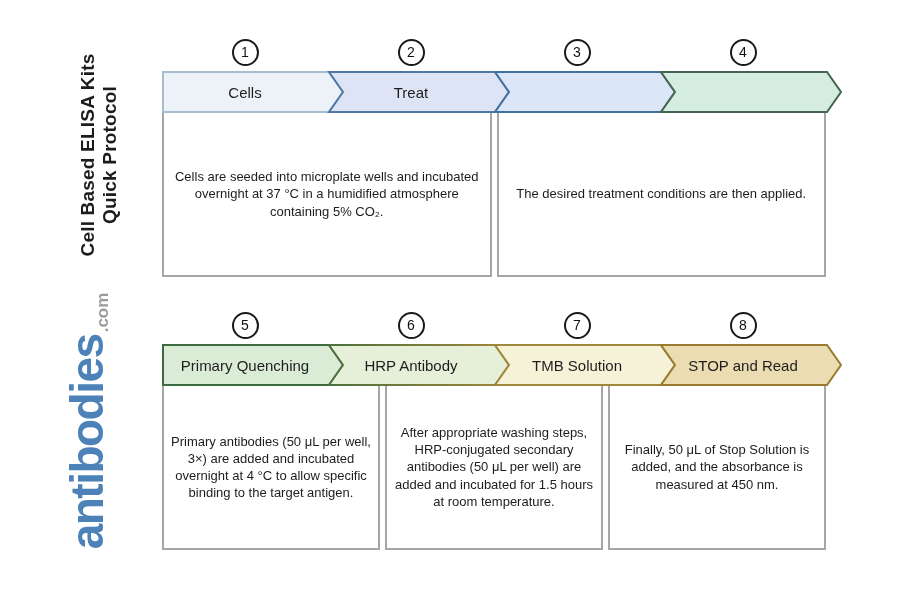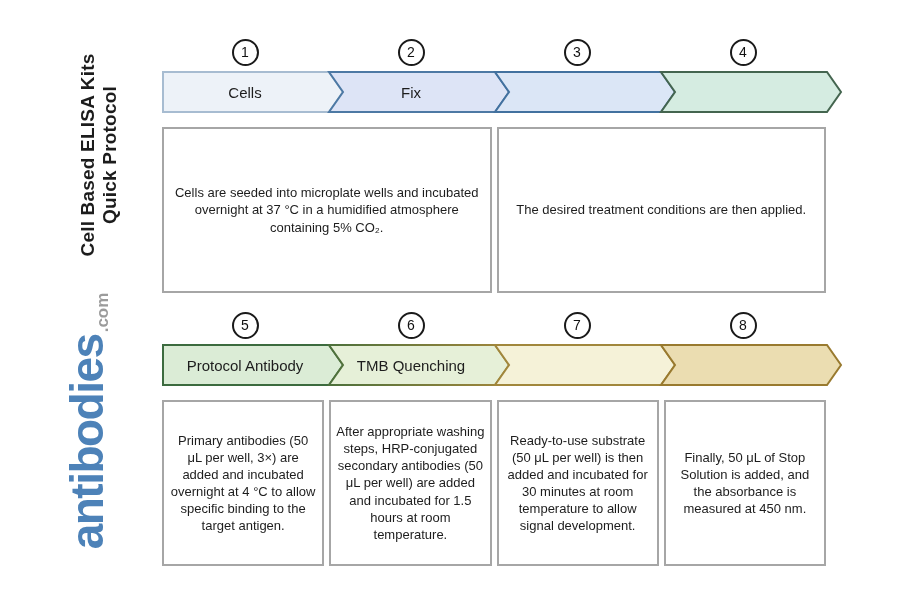--- a/index.html
+++ b/index.html
@@ -26,21 +26,21 @@
   .badge-row{display:flex;height:28px;margin-bottom:5px;}
   .badge-cell{width:166px;display:flex;justify-content:center;align-items:center;}
   .badge{
     width:27px;height:27px;border:2px solid #1a1a1a;border-radius:50%;background:#fff;
     display:flex;align-items:center;justify-content:center;font-size:14px;color:#111;box-sizing:border-box;
   }
   .arrow-wrap{position:relative;height:40px;}
   .arrow-wrap svg{position:absolute;left:0;top:0;}
   .arrow-labels{position:absolute;left:0;top:0;width:690px;height:42px;display:flex;}
   .arrow-label{width:166px;display:flex;align-items:center;justify-content:center;font-size:15px;color:#1d1d1d;}
-  .box-row{display:flex;gap:5px;width:664px;margin-top:16px;}
+  .box-row{display:flex;gap:5px;width:664px;margin-top:0;}
   .desc-box{
     flex:1;height:166px;box-sizing:border-box;border:2px solid #a6a6a6;background:#fff;
     display:flex;align-items:center;justify-content:center;text-align:center;
     padding:4px 5px;
   }
   .desc-box p{margin:0;font-size:13px;line-height:1.32;color:#1d1d1d;}
 </style>
 </head>
 <body>
 
@@ -74,21 +74,21 @@
 
     <div class="arrow-wrap">
       <svg width="690" height="42" viewBox="0 0 690 42">
         <polygon points="1,1 167,1 181,21 167,41 1,41" stroke-width="2" stroke-linejoin="miter" fill="#edf2f8" stroke="#a7bcd1"></polygon>
         <polygon points="167,1 333,1 347,21 333,41 167,41 181,21" stroke-width="2" stroke-linejoin="miter" fill="#dde4f6" stroke="#4d79a4"></polygon>
         <polygon points="333,1 499,1 513,21 499,41 333,41 347,21" stroke-width="2" stroke-linejoin="miter" fill="#dbe6f6" stroke="#42719f"></polygon>
         <polygon points="499,1 665,1 679,21 665,41 499,41 513,21" stroke-width="2" stroke-linejoin="miter" fill="#d5ece1" stroke="#44654f"></polygon>
       </svg>
       <div class="arrow-labels">
         <div class="arrow-label">Cells</div>
-        <div class="arrow-label">Fix</div>
+        <div class="arrow-label">Treat</div>
       </div>
     </div>
 
     <div class="box-row">
       <div class="desc-box">
           <p>Cells are seeded into microplate wells and incubated overnight at 37 °C in a humidified atmosphere containing 5% CO₂.</p>
         </div>
       <div class="desc-box">
           <p>The desired treatment conditions are then applied.</p>
         </div>
@@ -118,34 +118,33 @@
             <stop offset="0" stop-color="#4c703c"></stop>
             <stop offset="1" stop-color="#a2873c"></stop>
           </linearGradient>
         </defs>
         <polygon points="1,1 167,1 181,21 167,41 1,41" stroke-width="2" stroke-linejoin="miter" fill="#dbecd6" stroke="#3c6b3f"></polygon>
         <polygon points="167,1 333,1 347,21 333,41 167,41 181,21" stroke="url(#hrpGrad)" stroke-width="2" stroke-linejoin="miter" fill="#e6f0d8"></polygon>
         <polygon points="333,1 499,1 513,21 499,41 333,41 347,21" stroke-width="2" stroke-linejoin="miter" fill="#f5f2d8" stroke="#a1873c"></polygon>
         <polygon points="499,1 665,1 679,21 665,41 499,41 513,21" stroke-width="2" stroke-linejoin="miter" fill="#ebddb1" stroke="#997a2f"></polygon>
       </svg>
       <div class="arrow-labels">
-        <div class="arrow-label">Protocol Antibody</div>
-        <div class="arrow-label">TMB Quenching</div>
+        <div class="arrow-label">Primary Quenching</div>
+        <div class="arrow-label">HRP Antibody</div>
+        <div class="arrow-label">TMB Solution</div>
+        <div class="arrow-label">STOP and Read</div>
       </div>
     </div>
 
     <div class="box-row">
       <div class="desc-box">
           <p>Primary antibodies (50 μL per well, 3×) are added and incubated overnight at 4 °C to allow specific binding to the target antigen.</p>
         </div>
       <div class="desc-box">
           <p>After appropriate washing steps, HRP-conjugated secondary antibodies (50 μL per well) are added and incubated for 1.5 hours at room temperature.</p>
         </div>
       <div class="desc-box">
-          <p>Ready-to-use substrate (50 μL per well) is then added and incubated for 30 minutes at room temperature to allow signal development.</p>
-        </div>
-      <div class="desc-box">
           <p>Finally, 50 μL of Stop Solution is added, and the absorbance is measured at 450 nm.</p>
         </div>
     </div>
   </div>
 
 </div>
 
 </body></html>

